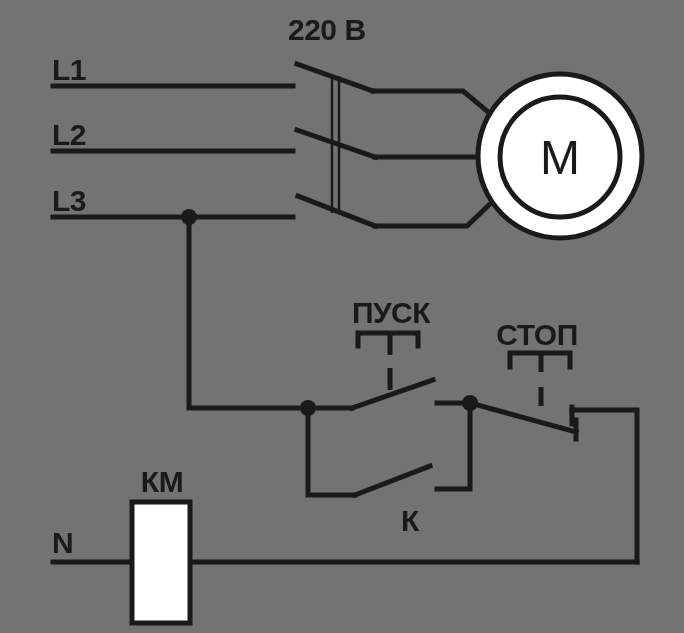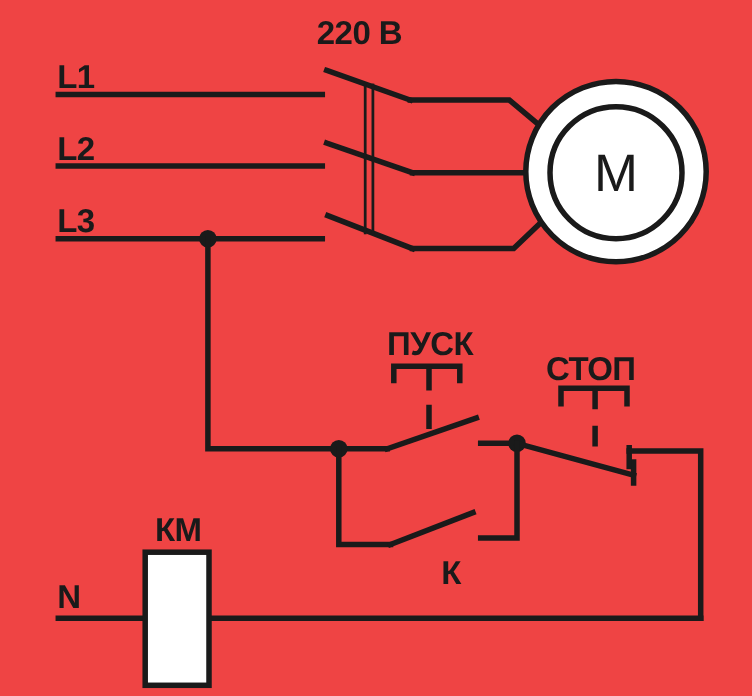--- a/index.html
+++ b/index.html
@@ -1,19 +1,19 @@
 <!DOCTYPE html>
 <html><head>
 <meta charset="utf-8">
 <style>
   html,body{margin:0;padding:0;background:#ffffff;}
   .canvas{
     position:relative;
     width:684px;height:633px;
-    background:#ef4444;
+    background:#737373;
     font-family:"Liberation Sans", sans-serif;
     overflow:hidden;
   }
   svg{display:block;}
   .wire{stroke:#1a1a1a;stroke-width:5;fill:none;stroke-linecap:square;stroke-linejoin:miter;}
   .thin{stroke:#1a1a1a;stroke-width:2.5;fill:none;}
   .dash{stroke:#1a1a1a;stroke-width:5;fill:none;stroke-linecap:butt;}
   .dot{fill:#1a1a1a;stroke:none;}
   .ring{stroke:#1a1a1a;stroke-width:5;fill:#ffffff;}
   .ring-inner{stroke:#1a1a1a;stroke-width:5;fill:none;}

